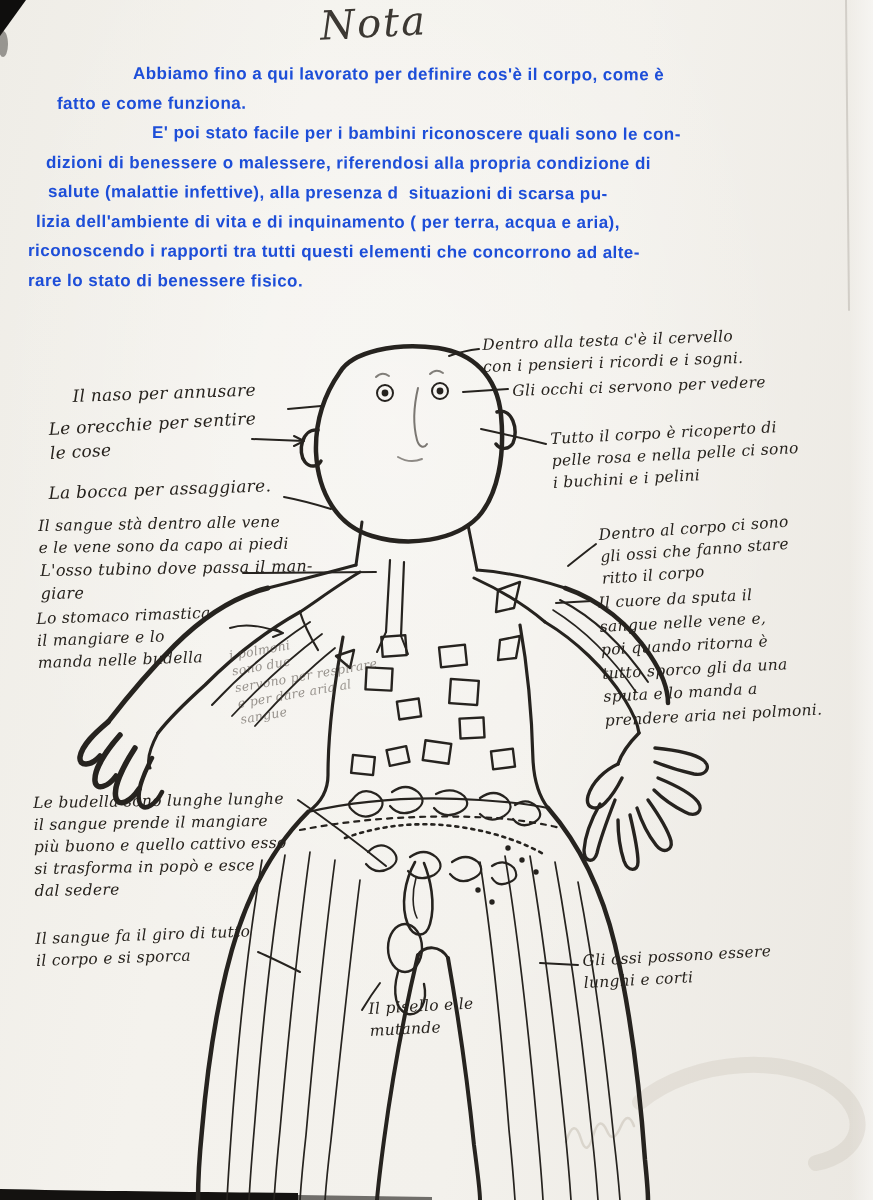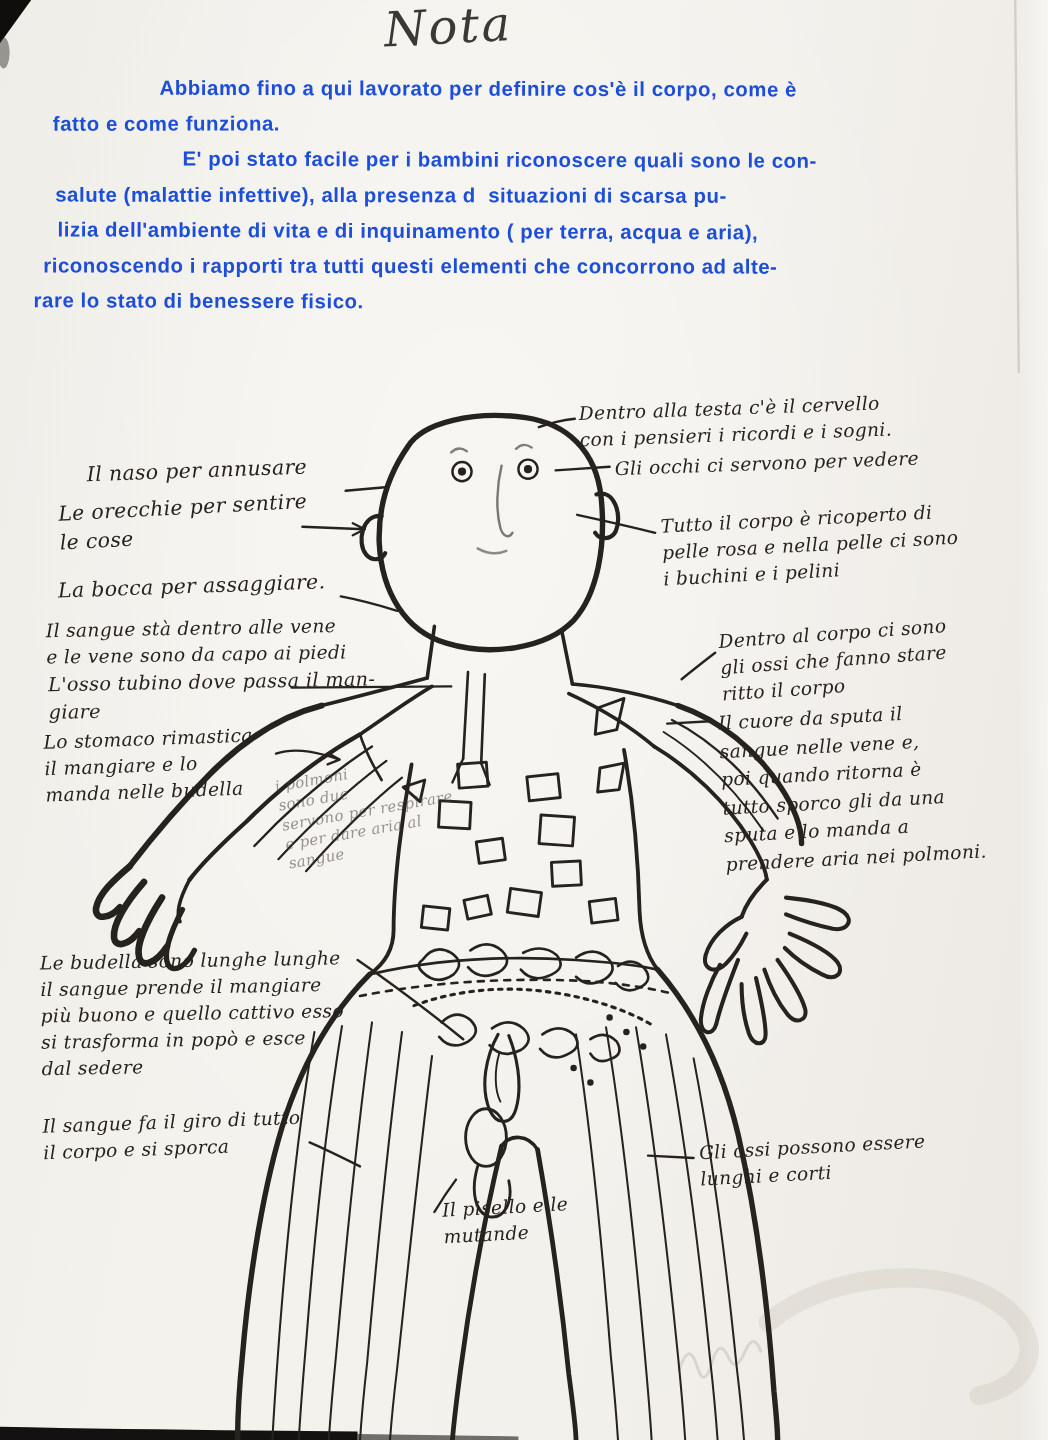--- a/index.html
+++ b/index.html
@@ -15,21 +15,21 @@
   .note-title{
     position:absolute;left:320px;top:0px;
     font-family:"DejaVu Serif",serif;font-style:italic;font-weight:400;
     font-size:40px;color:#3c3833;transform:rotate(-3deg);letter-spacing:2px;
   }
   .typed{position:absolute;left:0;top:64px;width:713px;color:#1d4ed8;
     font-family:Liberation Sans, sans-serif;
     font-size:17px;font-weight:600;}
   .tl{height:29.5px;white-space:pre;letter-spacing:0.45px;transform-origin:left center;}
   .tl:nth-child(1){margin-left:133px;transform:rotate(0.15deg);}
-  .tl:nth-child(2){margin-left:44px;transform:rotate(-0.1deg);}
+  .tl:nth-child(2){margin-left:57px;transform:rotate(-0.1deg);}
   .tl:nth-child(3){margin-left:152px;transform:rotate(0.2deg);}
   .tl:nth-child(4){margin-left:46px;transform:rotate(0.1deg);}
   .tl:nth-child(5){margin-left:48px;transform:rotate(0.25deg);}
   .tl:nth-child(6){margin-left:36px;transform:rotate(0.1deg);}
   .tl:nth-child(7){margin-left:28px;transform:rotate(0.2deg);}
   .tl:nth-child(8){margin-left:28px;transform:rotate(0.1deg);}
   .hand{
     position:absolute;font-family:"DejaVu Serif",serif;font-style:italic;
     color:#26221d;font-size:15.5px;line-height:1.42;white-space:pre-line;
     transform-origin:left top;letter-spacing:0.3px;
@@ -43,20 +43,21 @@
 
 <div class="paper-sheen"></div>
 <div class="edge-right"></div>
 
 <div class="note-title">Nota</div>
 
 <div class="typed">
   <div class="tl">Abbiamo fino a qui lavorato per definire cos'è il corpo, come è</div>
   <div class="tl">fatto e come funziona.</div>
   <div class="tl">E' poi stato facile per i bambini riconoscere quali sono le con-</div>
+  <div class="tl">dizioni di benessere o malessere, riferendosi alla propria condizione di</div>
   <div class="tl">salute (malattie infettive), alla presenza d  situazioni di scarsa pu-</div>
   <div class="tl">lizia dell'ambiente di vita e di inquinamento ( per terra, acqua e aria),</div>
   <div class="tl">riconoscendo i rapporti tra tutti questi elementi che concorrono ad alte-</div>
   <div class="tl">rare lo stato di benessere fisico.</div>
 </div>
 
 <svg class="draw" width="873" height="1200" viewBox="0 0 873 1200">
   <g fill="none" stroke="#26231f" stroke-linecap="round" stroke-linejoin="round">
 
     <g stroke="none">

